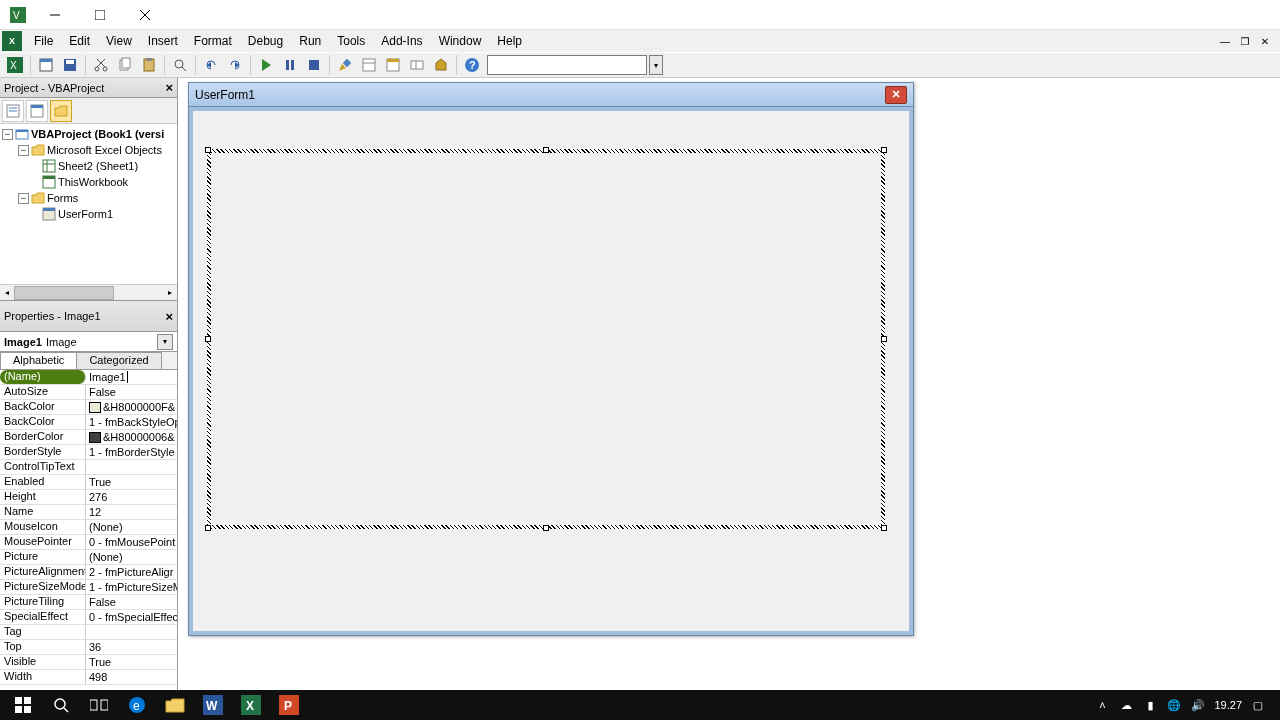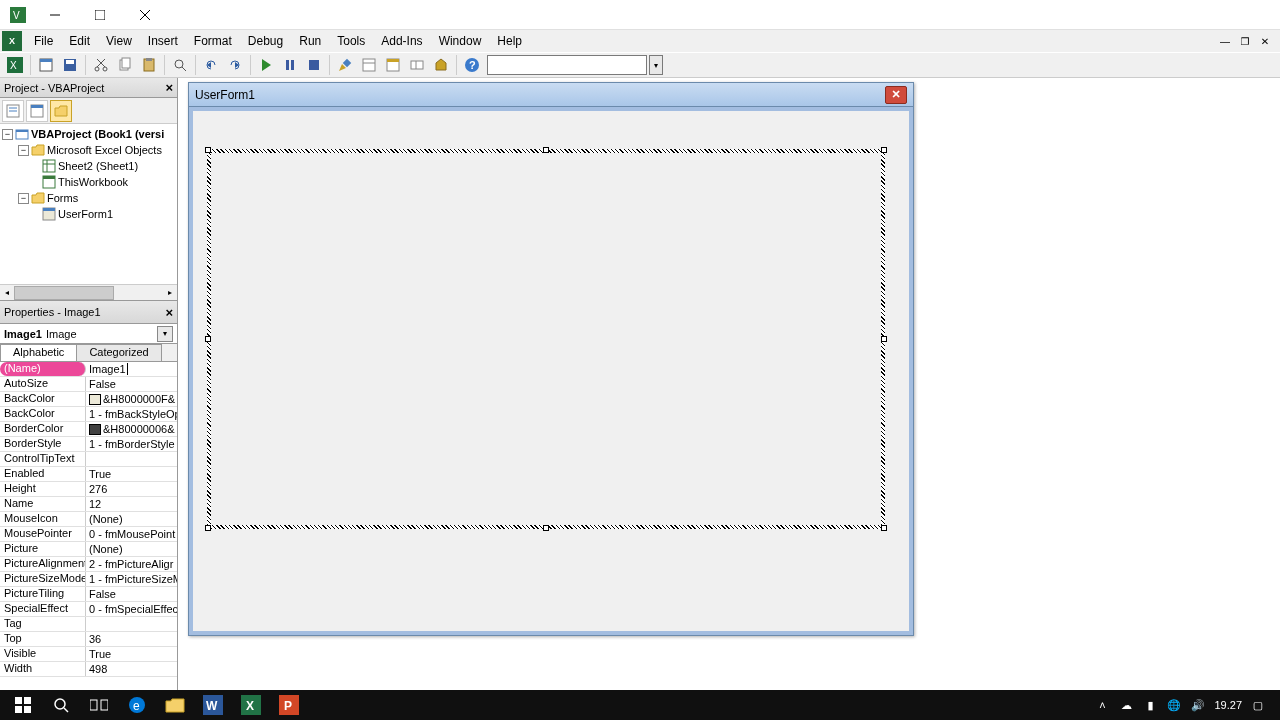--- a/index.html
+++ b/index.html
@@ -42,33 +42,33 @@
 .proj-tree .node { display: flex; align-items: center; height: 16px; white-space: nowrap; }
 .proj-tree .exp { width: 11px; height: 11px; border: 1px solid #888; display: inline-flex; align-items: center; justify-content: center; font-size: 9px; line-height: 1; margin-right: 2px; background:#fff; }
 .proj-tree .ticon { width: 14px; height: 14px; margin-right: 2px; display:inline-flex; align-items:center; justify-content:center; }
 .proj-tree .bold { font-weight: bold; }
 .proj-scroll { height: 16px; background: #f0f0f0; border-top: 1px solid #ccc; position: relative; display:flex; align-items:center; }
 .proj-scroll .thumb { position:absolute; left:14px; width:100px; height:14px; background:#cdcdcd; border:1px solid #aaa; top:1px; }
 .proj-scroll .arr { width:14px; height:14px; display:flex;align-items:center;justify-content:center;font-size:8px; }
 .proj-scroll .arr.right { margin-left:auto; }
 
 
-.prop-header { height: 24px; background: linear-gradient(#e8e8e8,#d8d8d8); border-top: 1px solid #999; border-bottom: 1px solid #999; display: flex; align-items: center; padding: 0 4px; font-size: 11px; }
+.prop-header { height: 32px; background: linear-gradient(#e8e8e8,#d8d8d8); border-top: 1px solid #999; border-bottom: 1px solid #999; display: flex; align-items: center; padding: 0 4px; font-size: 11px; }
 .prop-header .close { margin-left: auto; font-weight: bold; font-size: 13px; }
 .prop-objselect { height: 20px; border-bottom: 1px solid #999; display: flex; align-items: center; padding: 0 4px; font-size: 11px; background:#fff; }
 .prop-objselect .objname { font-weight: bold; margin-right: 4px; }
 .prop-objselect .droparr { margin-left: auto; width:16px; height:16px; border:1px solid #888; background:#e8e8e8; display:flex;align-items:center;justify-content:center; font-size:8px; }
 .prop-tabs { height: 18px; display: flex; font-size: 11px; border-bottom: 1px solid #999; background:#f0f0f0; }
 .prop-tabs .ptab { padding: 1px 12px; border: 1px solid #999; border-bottom: none; background: #fff; margin-right: -1px; }
 .prop-tabs .ptab.inactive { background: #e8e8e8; }
 .prop-grid { flex: 1; overflow: auto; background: #fff; }
 .prop-row { display: flex; height: 15px; font-size: 11px; border-bottom: 1px solid #e0e0e0; }
 .prop-row .pname { width: 86px; padding-left: 4px; border-right: 1px solid #ccc; overflow: hidden; white-space: nowrap; }
 .prop-row .pval { flex: 1; padding-left: 3px; overflow: hidden; white-space: nowrap; display:flex; align-items:center; }
-.prop-row.selected .pname { background: #ec4899; color: #fff; border-radius: 7px; }
+.prop-row.selected .pname { background: #4d7c0f; color: #fff; border-radius: 7px; }
 .prop-row .swatch { width: 12px; height: 11px; border: 1px solid #000; margin-right: 2px; display:inline-block; }
 
 
 .mdi { flex: 1; background: #fff; position: relative; }
 .form-window { position: absolute; left: 10px; top: 4px; width: 726px; height: 554px; border: 1px solid #6b8aab; background: #a3bde0; box-shadow: 1px 1px 3px rgba(0,0,0,.3); }
 .form-titlebar { height: 24px; background: linear-gradient(#c9dcf2,#a9c6e8); display: flex; align-items: center; padding: 0 6px; font-size: 12px; border-bottom: 1px solid #6b8aab; }
 .form-titlebar .form-close { margin-left: auto; width: 22px; height: 18px; background: #d04b3c; border: 1px solid #8a2c20; display:flex;align-items:center;justify-content:center; color:#fff; font-weight:bold; font-size:11px; border-radius:2px; }
 .form-canvas { position: absolute; left: 4px; top: 28px; right: 4px; bottom: 4px; background: #f0f0f0; background-image: radial-gradient(circle, #888 0.5px, transparent 0.5px); background-size: 8px 8px; }
 .image-ctrl { position: absolute; left: 18px; top: 42px; width: 670px; height: 372px; background: #f0f0f0; }
 .image-ctrl .hatch { position:absolute; background-image: repeating-linear-gradient(45deg, #000 0 1px, #fff 1px 3px); }

